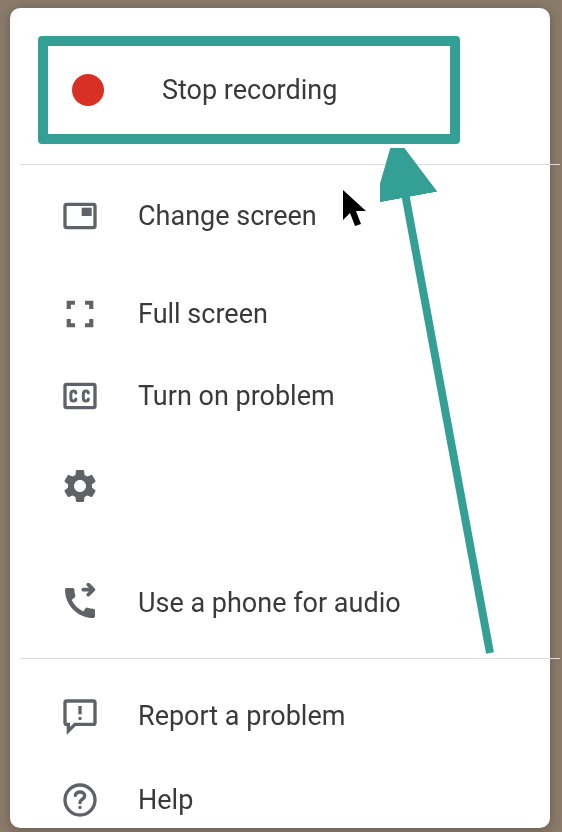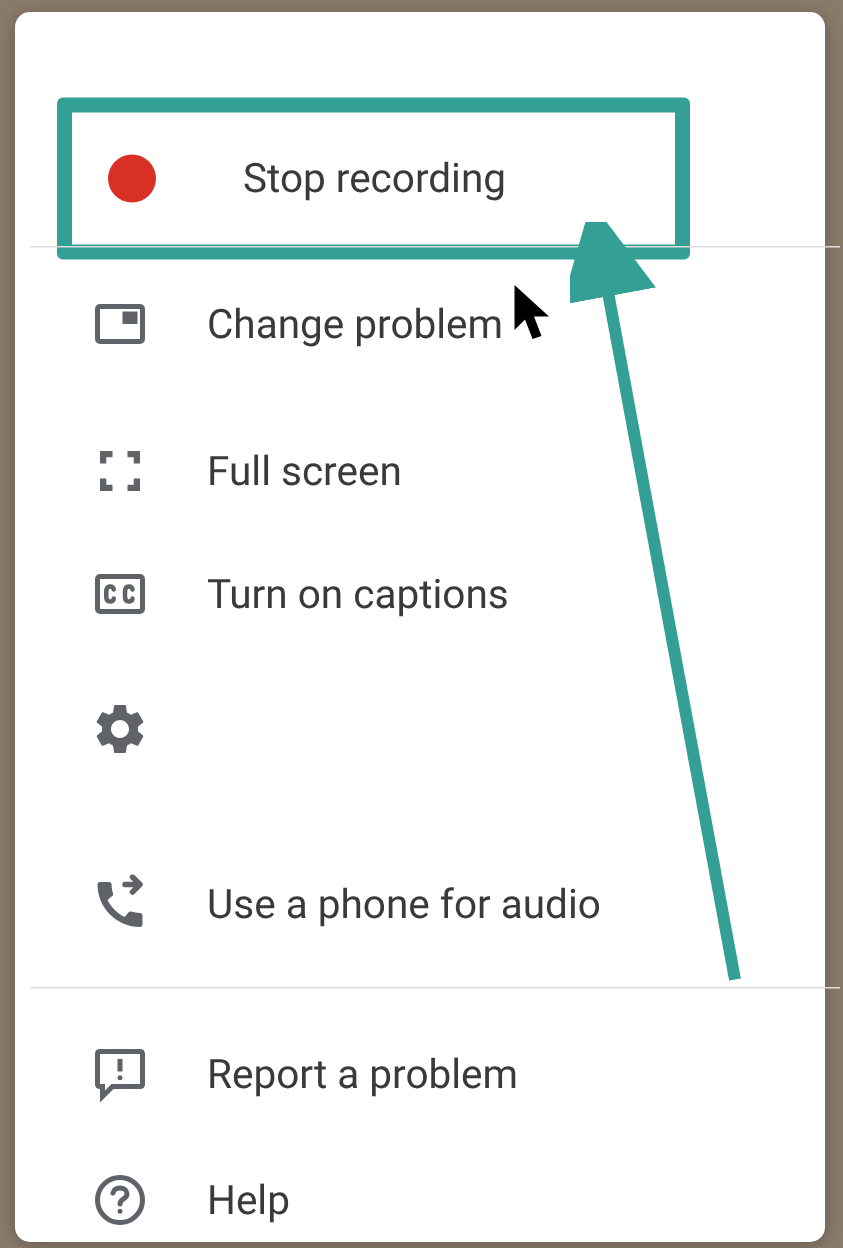--- a/index.html
+++ b/index.html
@@ -25,21 +25,20 @@
       position: absolute;
       left: 28px;
       top: 28px;
       width: 422px;
       height: 108px;
       border: 10px solid #349f94;
       border-radius: 4px;
       display: flex;
       align-items: center;
       padding-left: 14px;
-      margin-top: 29px;
     }
     .divider {
       position: absolute;
       left: 10px;
       width: 540px;
       height: 1px;
       background: #dddddd;
     }
     .divider.d1 { top: 156px; }
     .divider.d2 { top: 650px; }
@@ -111,41 +110,41 @@
 
   <div class="divider d1"></div>
 
   <div class="menu-item item-change-layout">
     <div class="icon-slot">
       <svg class="icon-svg" viewBox="0 0 24 24" fill="none" stroke="#5f6368" stroke-width="2">
         <rect x="3" y="5" width="18" height="14" rx="1"></rect>
         <rect x="13" y="7" width="6" height="5" fill="#5f6368" stroke="none"></rect>
       </svg>
     </div>
-    <span class="label">Change problem</span>
+    <span class="label">Change screen</span>
   </div>
 
   <div class="menu-item item-fullscreen">
     <div class="icon-slot">
       <svg class="icon-svg" viewBox="0 0 24 24" fill="#5f6368">
         <path d="M4 4h5v2.5H6.5V9H4V4zM15 4h5v5h-2.5V6.5H15V4zM4 15h2.5v2.5H9V20H4v-5zM17.5 15H20v5h-5v-2.5h2.5V15z"></path>
       </svg>
     </div>
     <span class="label">Full screen</span>
   </div>
 
   <div class="menu-item item-captions">
     <div class="icon-slot">
       <svg class="icon-svg" viewBox="0 0 24 24" fill="none" stroke="#5f6368" stroke-width="2">
         <rect x="3" y="5" width="18" height="14" rx="1"></rect>
         <path d="M9.5 10.2 C9.5 9.5 8.9 9 8 9 C7 9 6.5 9.8 6.5 11 L6.5 13 C6.5 14.2 7 15 8 15 C8.9 15 9.5 14.5 9.5 13.8" stroke-width="1.8" stroke-linecap="round"></path>
         <path d="M17 10.2 C17 9.5 16.4 9 15.5 9 C14.5 9 14 9.8 14 11 L14 13 C14 14.2 14.5 15 15.5 15 C16.4 15 17 14.5 17 13.8" stroke-width="1.8" stroke-linecap="round"></path>
       </svg>
     </div>
-    <span class="label">Turn on captions</span>
+    <span class="label">Turn on problem</span>
   </div>
 
   <div class="menu-item item-settings">
     <div class="icon-slot">
       <svg class="icon-svg" viewBox="0 0 24 24" fill="#5f6368">
         <path d="M19.14,12.94c0.04-0.3,0.06-0.61,0.06-0.94c0-0.32-0.02-0.64-0.07-0.94l2.03-1.58c0.18-0.14,0.23-0.41,0.12-0.61 l-1.92-3.32c-0.12-0.22-0.37-0.29-0.59-0.22l-2.39,0.96c-0.5-0.38-1.03-0.7-1.62-0.94L14.4,2.81c-0.04-0.24-0.24-0.41-0.48-0.41 h-3.84c-0.24,0-0.43,0.17-0.47,0.41L9.25,5.35C8.66,5.59,8.12,5.92,7.63,6.29L5.24,5.33c-0.22-0.08-0.47,0-0.59,0.22L2.74,8.87 C2.62,9.08,2.66,9.34,2.86,9.48l2.03,1.58C4.84,11.36,4.8,11.69,4.8,12s0.02,0.64,0.07,0.94l-2.03,1.58 c-0.18,0.14-0.23,0.41-0.12,0.61l1.92,3.32c0.12,0.22,0.37,0.29,0.59,0.22l2.39-0.96c0.5,0.38,1.03,0.7,1.62,0.94l0.36,2.54 c0.05,0.24,0.24,0.41,0.48,0.41h3.84c0.24,0,0.44-0.17,0.47-0.41l0.36-2.54c0.59-0.24,1.13-0.56,1.62-0.94l2.39,0.96 c0.22,0.08,0.47,0,0.59-0.22l1.92-3.32c0.12-0.22,0.07-0.47-0.12-0.61L19.14,12.94z M12,15.6c-1.98,0-3.6-1.62-3.6-3.6 s1.62-3.6,3.6-3.6s3.6,1.62,3.6,3.6S13.98,15.6,12,15.6z"></path>
       </svg>
     </div>
   </div>
 

